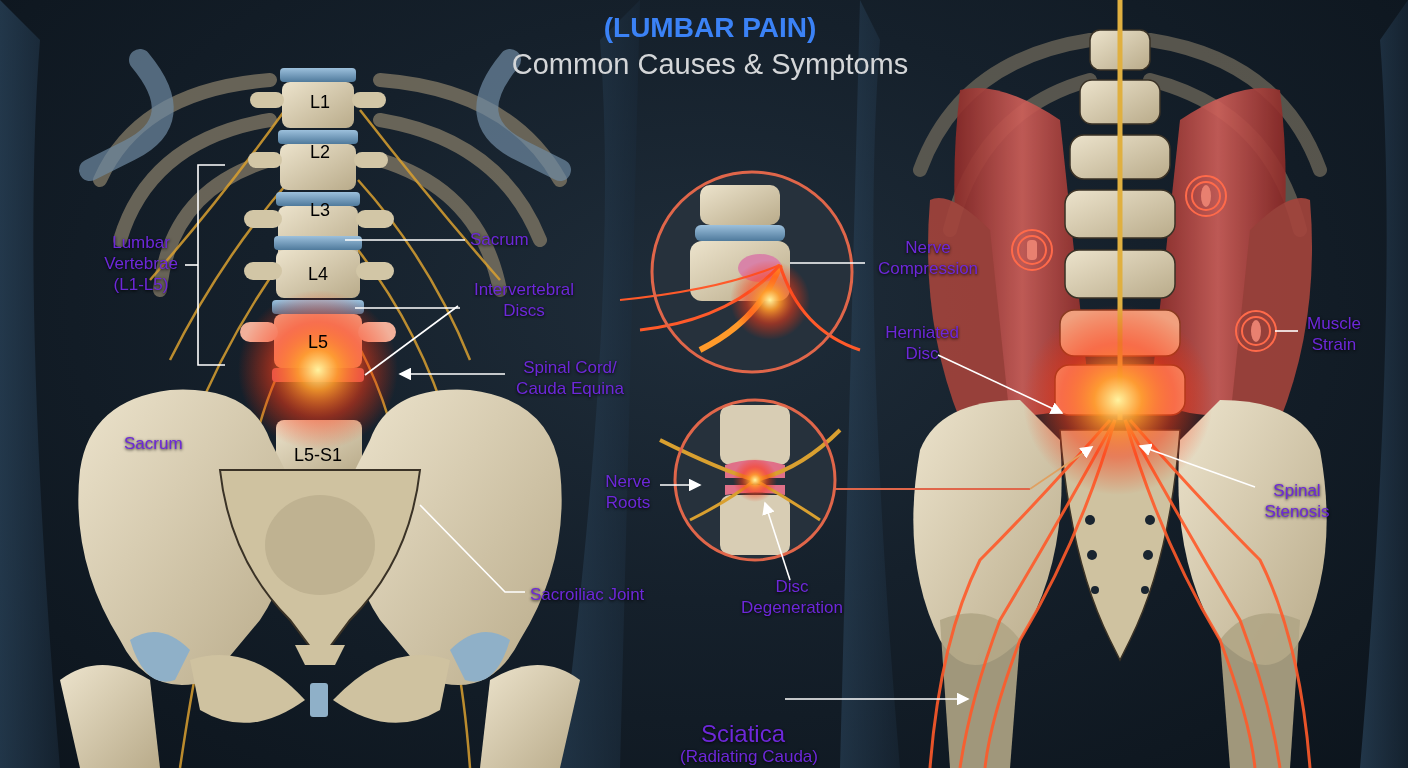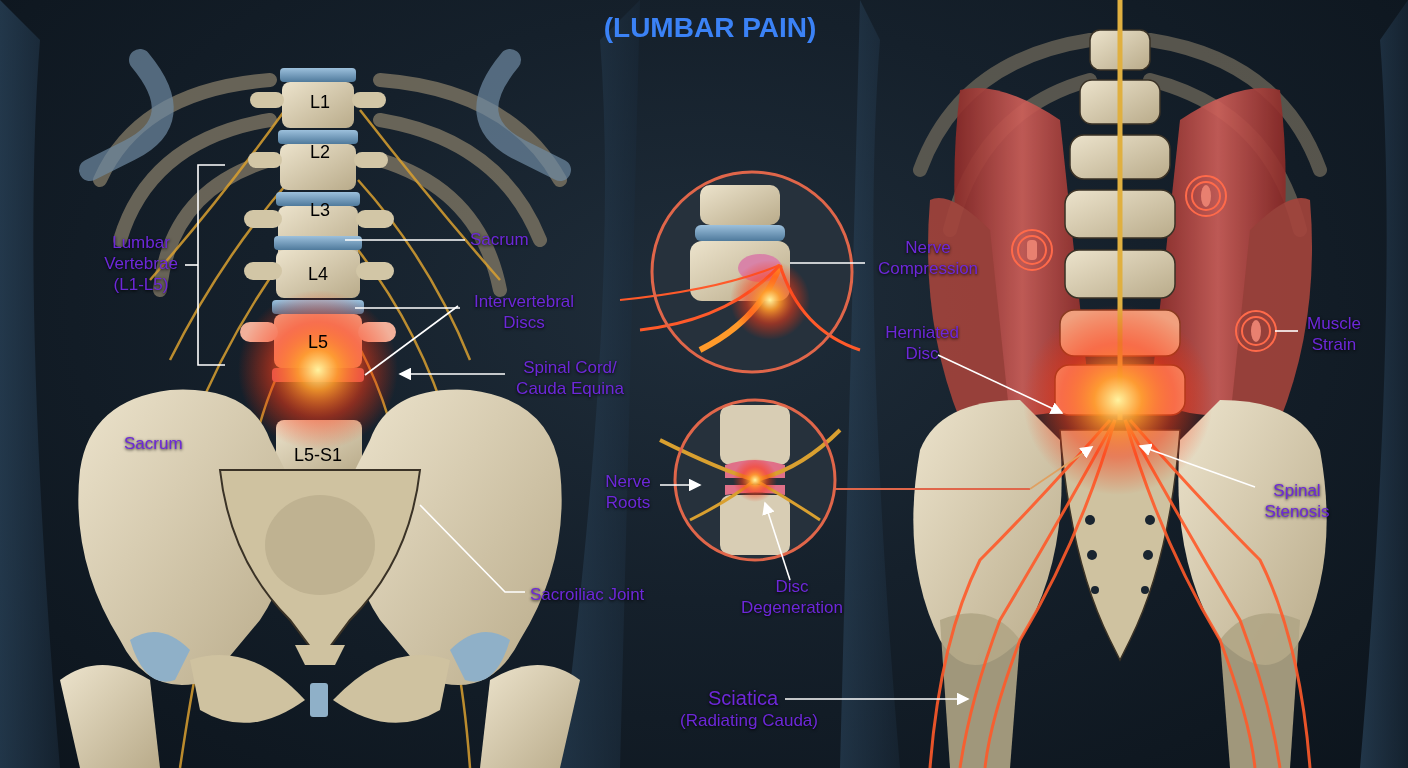--- a/index.html
+++ b/index.html
@@ -264,29 +264,30 @@
 
 <div class="vert" style="left:290px; top:92px;">L1</div>
 <div class="vert" style="left:290px; top:142px;">L2</div>
 <div class="vert" style="left:290px; top:200px;">L3</div>
 <div class="vert" style="left:288px; top:264px;">L4</div>
 <div class="vert" style="left:288px; top:332px;">L5</div>
 <div class="vert" style="left:278px; top:445px; width:80px;">L5-S1</div>
 
 <div class="title-block">
   <div class="title-sub">(LUMBAR PAIN)</div>
+  <div class="title-tag">Common Causes &amp; Symptoms</div>
 </div>
 
 <div class="lbl c" style="left:96px; top:232px; width:90px;">
   <div>Lumbar</div>
   <div>Vertebrae</div>
   <div>(L1-L5)</div>
 </div>
 <div class="lbl" style="left:470px; top:229px;">Sacrum</div>
-<div class="lbl c" style="left:462px; top:291px; width:124px;">
+<div class="lbl c" style="left:462px; top:279px; width:124px;">
   <div>Intervertebral</div>
   <div>Discs</div>
 </div>
 <div class="lbl c" style="left:508px; top:357px; width:124px;">
   <div>Spinal Cord/</div>
   <div>Cauda Equina</div>
 </div>
 <div class="lbl" style="left:124px; top:433px;">Sacrum</div>
 <div class="lbl" style="left:530px; top:584px;">Sacroiliac Joint</div>
 
@@ -296,21 +297,21 @@
 </div>
 <div class="lbl c" style="left:596px; top:471px; width:64px;">
   <div>Nerve</div>
   <div>Roots</div>
 </div>
 <div class="lbl c" style="left:730px; top:576px; width:124px;">
   <div>Disc</div>
   <div>Degeneration</div>
 </div>
 <div class="lbl c" style="left:680px; top:686px; width:126px;">
-  <div style="font-size:20px; line-height:24px;">Sciatica</div>
+  <div style="font-size:24px; line-height:24px;margin-top:36px;">Sciatica</div>
   <div>(Radiating Cauda)</div>
 </div>
 
 <div class="lbl c" style="left:872px; top:322px; width:100px;">
   <div>Herniated</div>
   <div>Disc</div>
 </div>
 <div class="lbl c" style="left:1298px; top:313px; width:72px;">
   <div>Muscle</div>
   <div>Strain</div>

